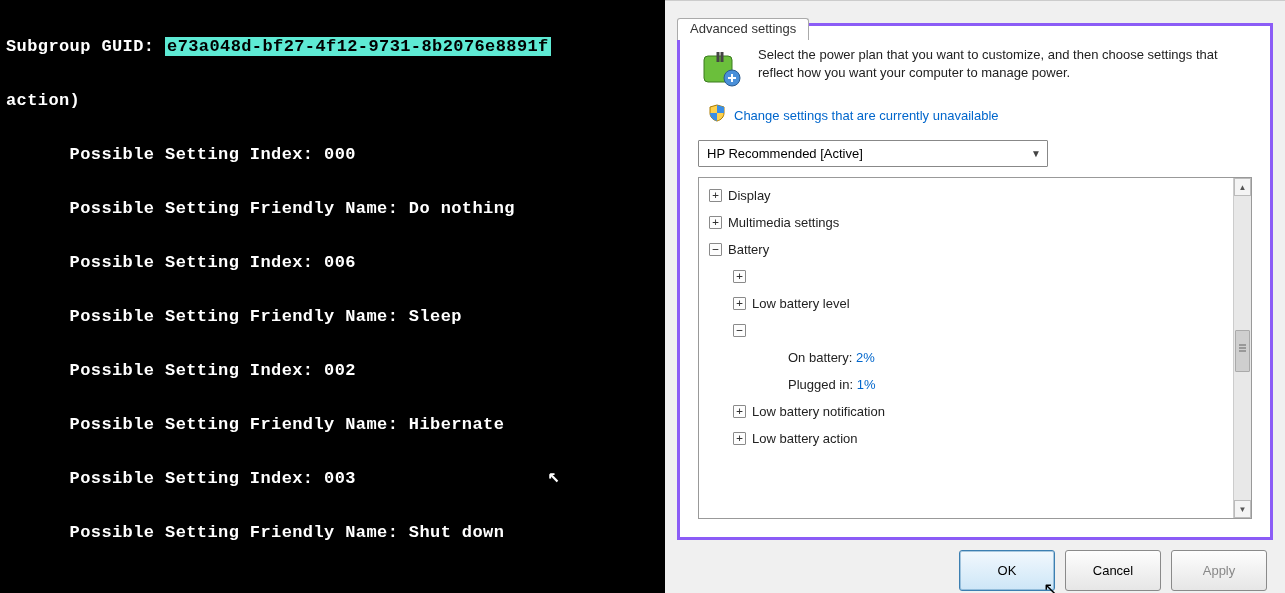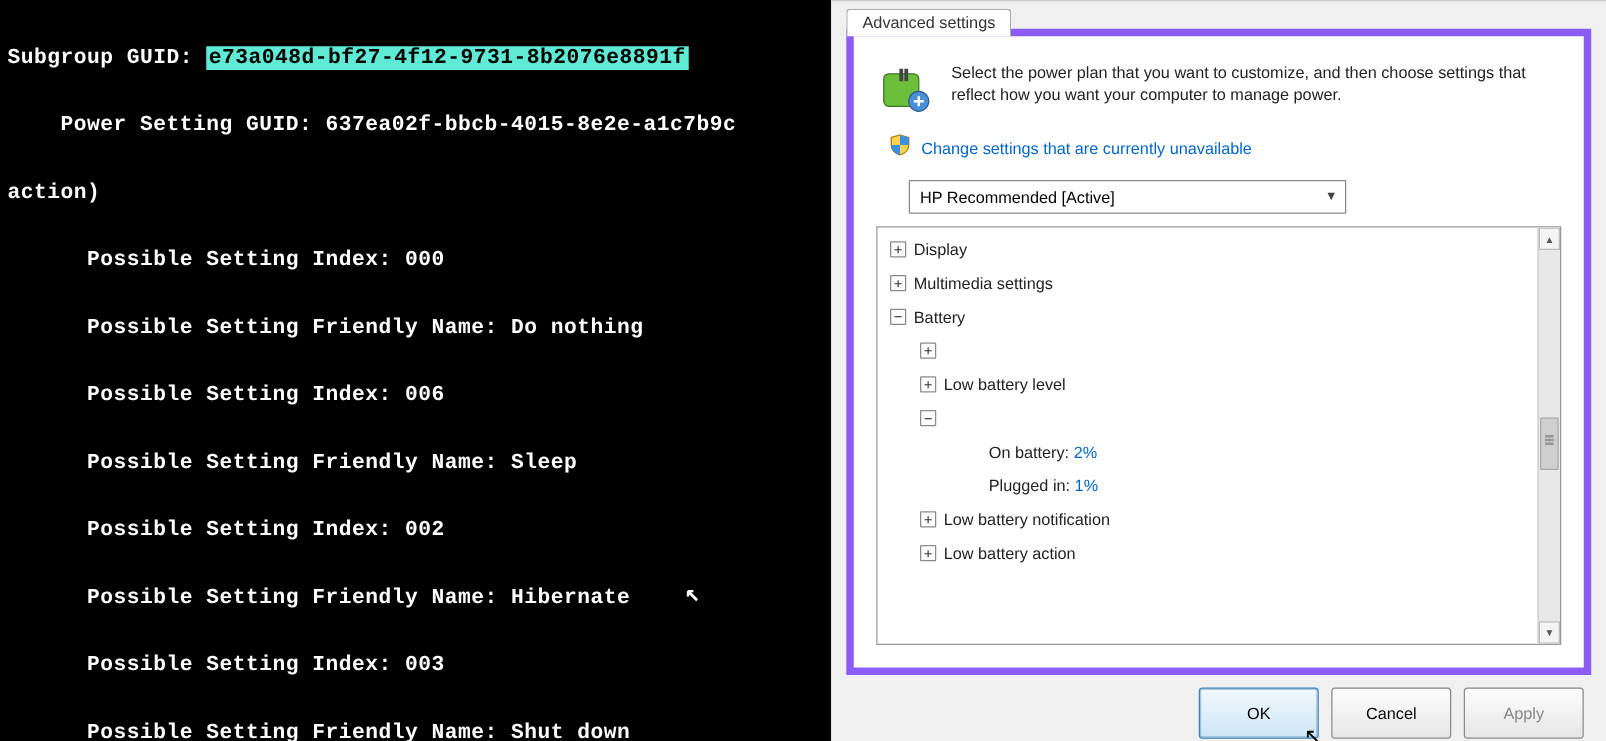--- a/index.html
+++ b/index.html
@@ -46,38 +46,38 @@
 .tab {
   display: inline-block;
   background: #fff;
   border: 1px solid #aaa;
   border-bottom: none;
   border-radius: 3px 3px 0 0;
   padding: 2px 12px 4px 12px;
   font-size: 13px;
   color: #333;
   position: relative;
-  top: 6px;
+  top: 17px;
 }
 .tab-body {
   background: #fff;
-  border: 6px solid #8b5cf6;
+  border: 3px solid #8b5cf6;
   margin: 0 12px 0 12px;
   padding: 20px 18px 18px 18px;
   flex: 1;
   display: flex;
   flex-direction: column;
   overflow: hidden;
 }
 .desc-row { display: flex; gap: 16px; margin-bottom: 14px; }
 .iconbox { width: 44px; height: 44px; flex-shrink: 0; }
 .desc-text { font-size: 13px; color: #222; line-height: 18px; }
 .shield-row { display: flex; align-items: center; gap: 8px; margin-bottom: 14px; margin-left: 10px; }
 .shield-link { color: #0066cc; font-size: 13px; cursor: pointer; }
-.select-wrap { margin-bottom: 10px; margin-left: 26px; }
+.select-wrap { margin-bottom: 10px; }
 .select {
   width: 350px;
   height: 27px;
   border: 1px solid #888;
   background: #fff;
   display: flex;
   align-items: center;
   justify-content: space-between;
   padding: 0 6px 0 8px;
   font-size: 13px;
@@ -164,21 +164,20 @@
   font-size: 18px;
   color: #000;
   pointer-events: none;
 }
 </style>
 </head>
 <body>
 
 <div class="console">
   <span class="line"><span>Subgroup GUID: </span><span class="hl-cyan">e73a048d-bf27-4f12-9731-8b2076e8891f</span></span>
-  <span class="line">    Power Setting GUID: 637ea02f-bbcb-4015-8e2e-a1c7b9c</span>
   <span class="line">action)</span>
   <span class="line">      Possible Setting Index: 000</span>
   <span class="line">      Possible Setting Friendly Name: Do nothing</span>
   <span class="line">      Possible Setting Index: 006</span>
   <span class="line">      Possible Setting Friendly Name: Sleep</span>
   <span class="line">      Possible Setting Index: 002</span>
   <span class="line">      Possible Setting Friendly Name: Hibernate</span>
   <span class="line">      Possible Setting Index: 003</span>
   <span class="line">      Possible Setting Friendly Name: Shut down</span>
   

